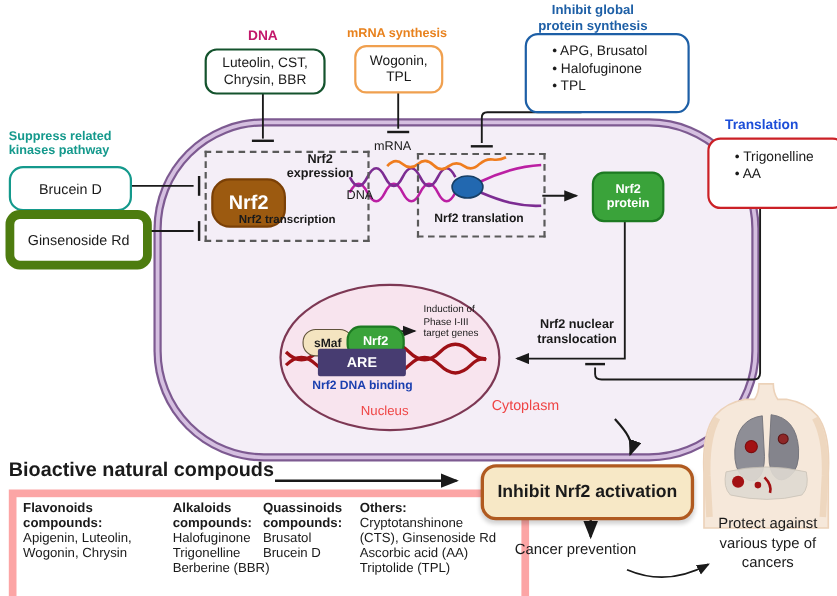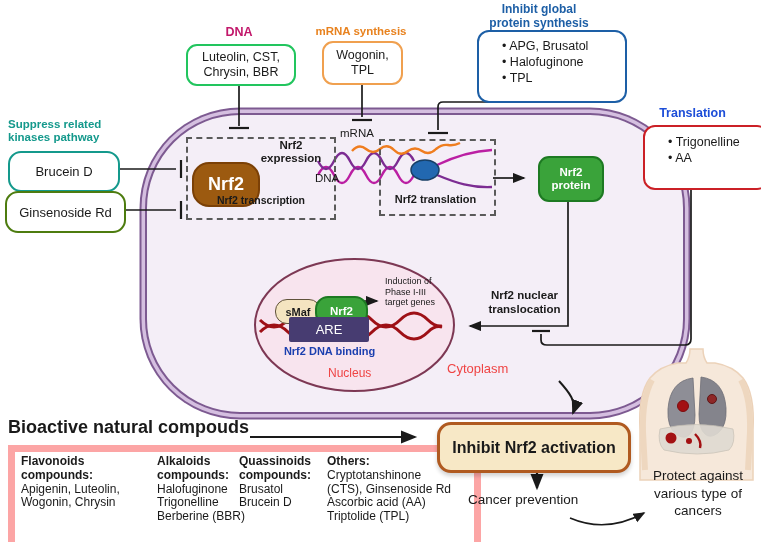--- a/index.html
+++ b/index.html
@@ -102,26 +102,26 @@
       <circle cx="689" cy="441" r="3" fill="#a31113"></circle>
       <path d="M695,434 q7,7 5,14" stroke="#a31113" stroke-width="2.4" fill="none"></path>
     </g>
   </svg>
 
   <div class="abs bold pre" style="left:8px;top:118px;width:130px;font-size:11.5px;line-height:13px;color:#14998c;">Suppress related
 kinases pathway</div>
   <div class="obox" style="left:8px;top:151px;width:108px;height:37px;border:2px solid #14998c;border-radius:13px;">
     <span>Brucein D</span>
   </div>
-  <div class="obox" style="left:5px;top:191px;width:117px;height:38px;border:2px solid #4d7c0f;border-radius:13px;">
+  <div class="obox" style="left:5px;top:191px;width:117px;height:38px;border:8px solid #4d7c0f;border-radius:13px;">
     <span>Ginsenoside Rd</span>
   </div>
 
   <div class="box-title" style="left:186px;top:26px;width:106px;color:#c2186b;font-size:12.5px;">DNA</div>
-  <div class="obox ctr pre" style="left:186px;top:44px;width:106px;height:38px;border:2px solid #22c55e;font-size:12.5px;">
+  <div class="obox ctr pre" style="left:186px;top:44px;width:106px;height:38px;border:2px solid #14532d;font-size:12.5px;">
     <span class="pre">Luteolin, CST,
 Chrysin, BBR</span>
   </div>
 
   <div class="box-title" style="left:302px;top:25px;width:118px;color:#e8821e;font-size:11.5px;">mRNA synthesis</div>
   <div class="obox ctr pre" style="left:322px;top:41px;width:77px;height:40px;border:2px solid #f0a04f;font-size:12.5px;">
     <span class="pre">Wogonin,
 TPL</span>
   </div>
 
@@ -161,21 +161,21 @@
   <div class="abs bold ctr pre" style="left:477px;top:289px;width:95px;font-size:11.5px;line-height:13.5px;">Nrf2 nuclear
 translocation</div>
   <div class="abs gray" style="left:447px;top:361px;font-size:13px;">Cytoplasm</div>
 
   <div class="pill" style="left:275px;top:299px;width:44px;height:23px;border-radius:12px;background:#f4e4c0;border:1.5px solid #60523a;font-size:11px;">
     <span>sMaf</span>
   </div>
   <div class="pill" style="left:315px;top:296px;width:49px;height:26px;border-radius:13px;background:#3aa33a;border:2px solid #1d7a22;color:#fff;font-size:11.5px;">
     <span>Nrf2</span>
   </div>
-  <div class="pill" style="left:289px;top:317px;width:80px;height:25px;background:#473c71;color:#fff;font-size:13px;font-weight:normal;border-radius:2px;">
+  <div class="pill" style="left:289px;top:317px;width:80px;height:25px;background:#473c71;color:#fff;font-size:13px;font-weight:bold;border-radius:2px;">
     <span>ARE</span>
   </div>
   <div class="abs bold ctr" style="left:277px;top:345px;width:105px;font-size:11px;color:#1b3faf;">Nrf2 DNA binding</div>
   <div class="abs gray" style="left:328px;top:366px;font-size:12px;">Nucleus</div>
   <div class="abs pre" style="left:385px;top:276px;width:64px;font-size:9px;line-height:10.5px;font-weight:500;">Induction of
 Phase  I-III
 target genes</div>
 
   <div class="abs bold" style="left:8px;top:417px;font-size:18px;">Bioactive natural compouds</div>
 

